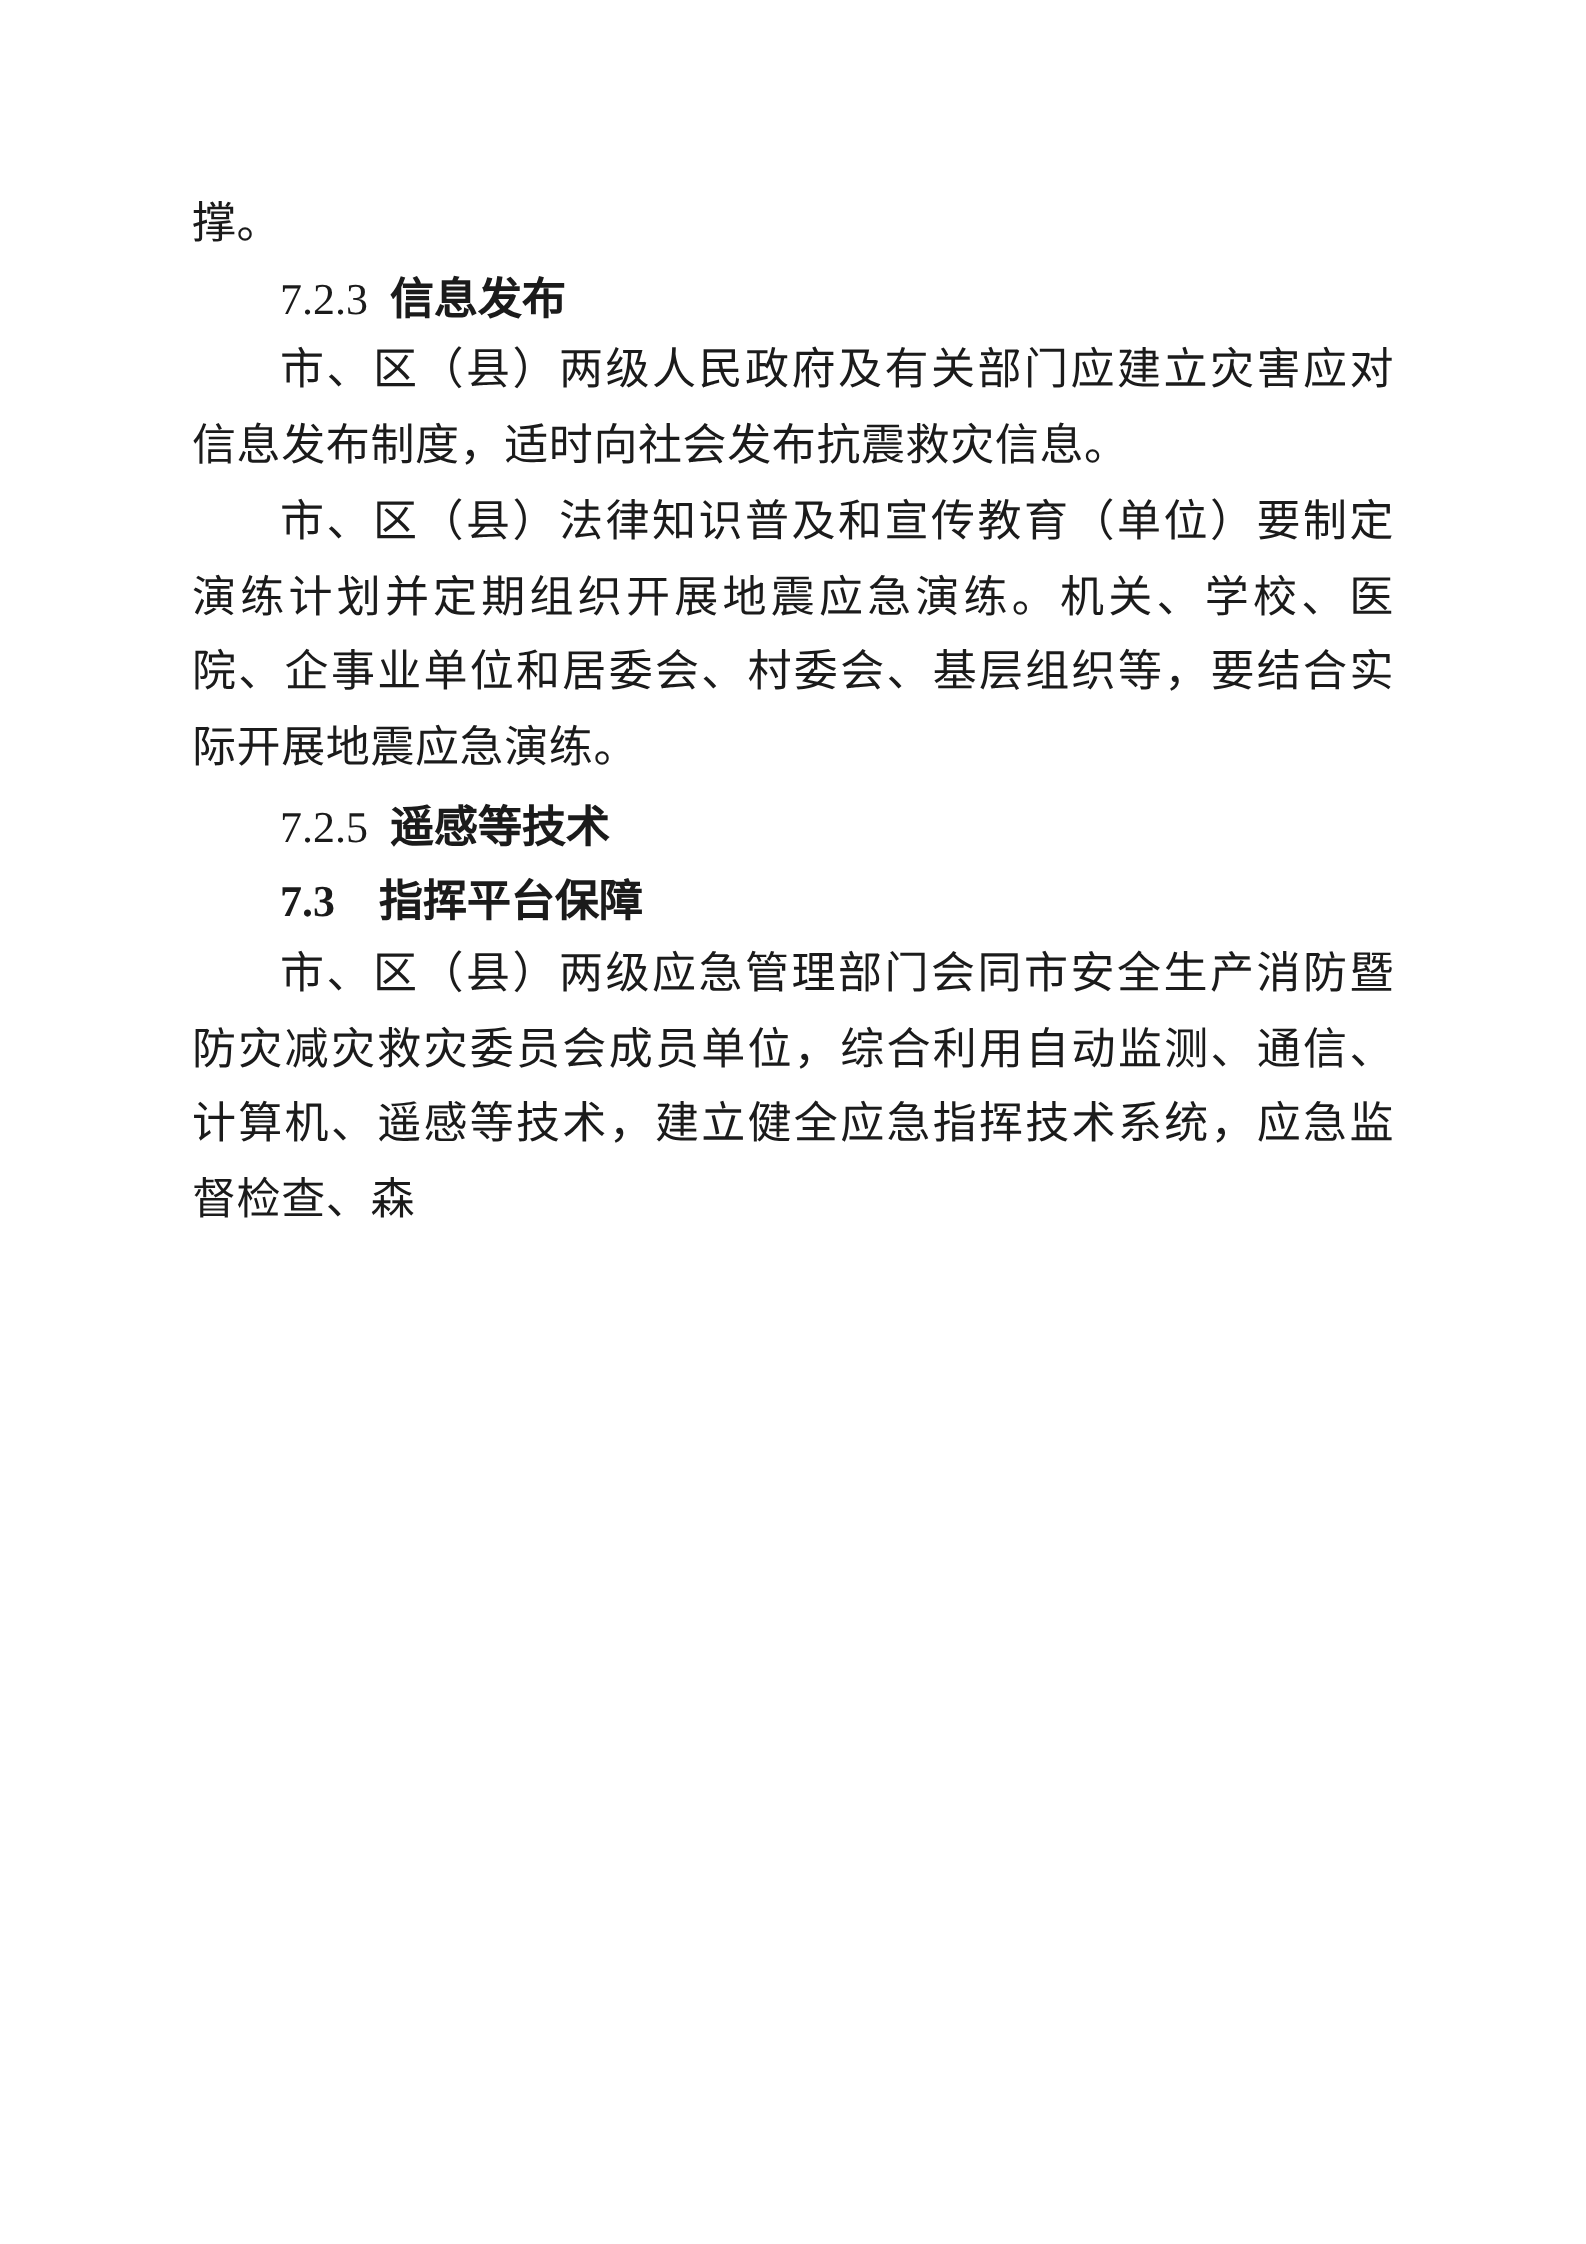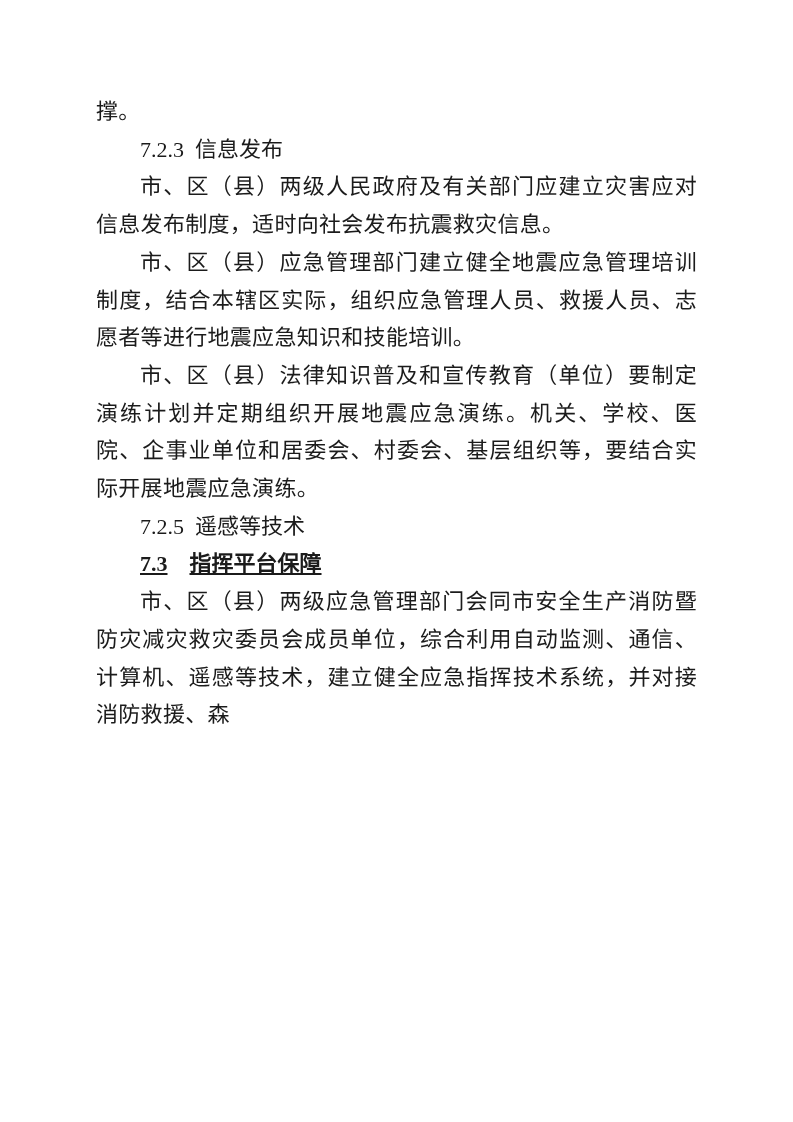--- a/index.html
+++ b/index.html
@@ -22,61 +22,60 @@
     overflow: hidden;
   }
   .block {
     margin: 0;
     padding: 0;
   }
   .para {
     text-align: justify;
     text-indent: 2em;
     letter-spacing: 0.3px;
+    font-family: Liberation Mono, monospace;
   }
   .cont {
     text-align: justify;
     text-indent: 0;
     letter-spacing: 0.3px;
   }
   .h3 {
     text-indent: 2em;
     font-weight: normal;
   }
   .h2 {
     text-indent: 2em;
     font-weight: bold;
-    text-decoration: underline;
   }
-  .h-title-3 { margin-left: 0.5em; }
+  .h-title-3 { margin-left: 0.5em; font-weight: bold; }
   .h-title-2 { margin-left: 1em; }
 </style>
 </head>
 <body>
 
 <div class="page">
 
   <p class="block cont">撑。</p>
 
   <p class="block h3">
     <span>7.2.3</span><span class="h-title-3">信息发布</span>
   </p>
 
   <p class="block para">市、区（县）两级人民政府及有关部门应建立灾害应对信息发布制度，适时向社会发布抗震救灾信息。</p>
 
 
 
-  <p class="block para">市、区（县）应急管理部门建立健全地震应急管理培训制度，结合本辖区实际，组织应急管理人员、救援人员、志愿者等进行地震应急知识和技能培训。</p>
 
   <p class="block para">市、区（县）法律知识普及和宣传教育（单位）要制定演练计划并定期组织开展地震应急演练。机关、学校、医院、企事业单位和居委会、村委会、基层组织等，要结合实际开展地震应急演练。</p>
 
   <p class="block h3">
     <span>7.2.5</span><span class="h-title-3">遥感等技术</span>
   </p>
 
 
   <p class="block h2">
     <span>7.3</span><span class="h-title-2">指挥平台保障</span>
   </p>
 
-  <p class="block para">市、区（县）两级应急管理部门会同市安全生产消防暨防灾减灾救灾委员会成员单位，综合利用自动监测、通信、计算机、遥感等技术，建立健全应急指挥技术系统，并对接消防救援、森</p>
+  <p class="block para">市、区（县）两级应急管理部门会同市安全生产消防暨防灾减灾救灾委员会成员单位，综合利用自动监测、通信、计算机、遥感等技术，建立健全应急指挥技术系统，应急监督检查、森</p>
 
 </div>
 
 </body></html>

